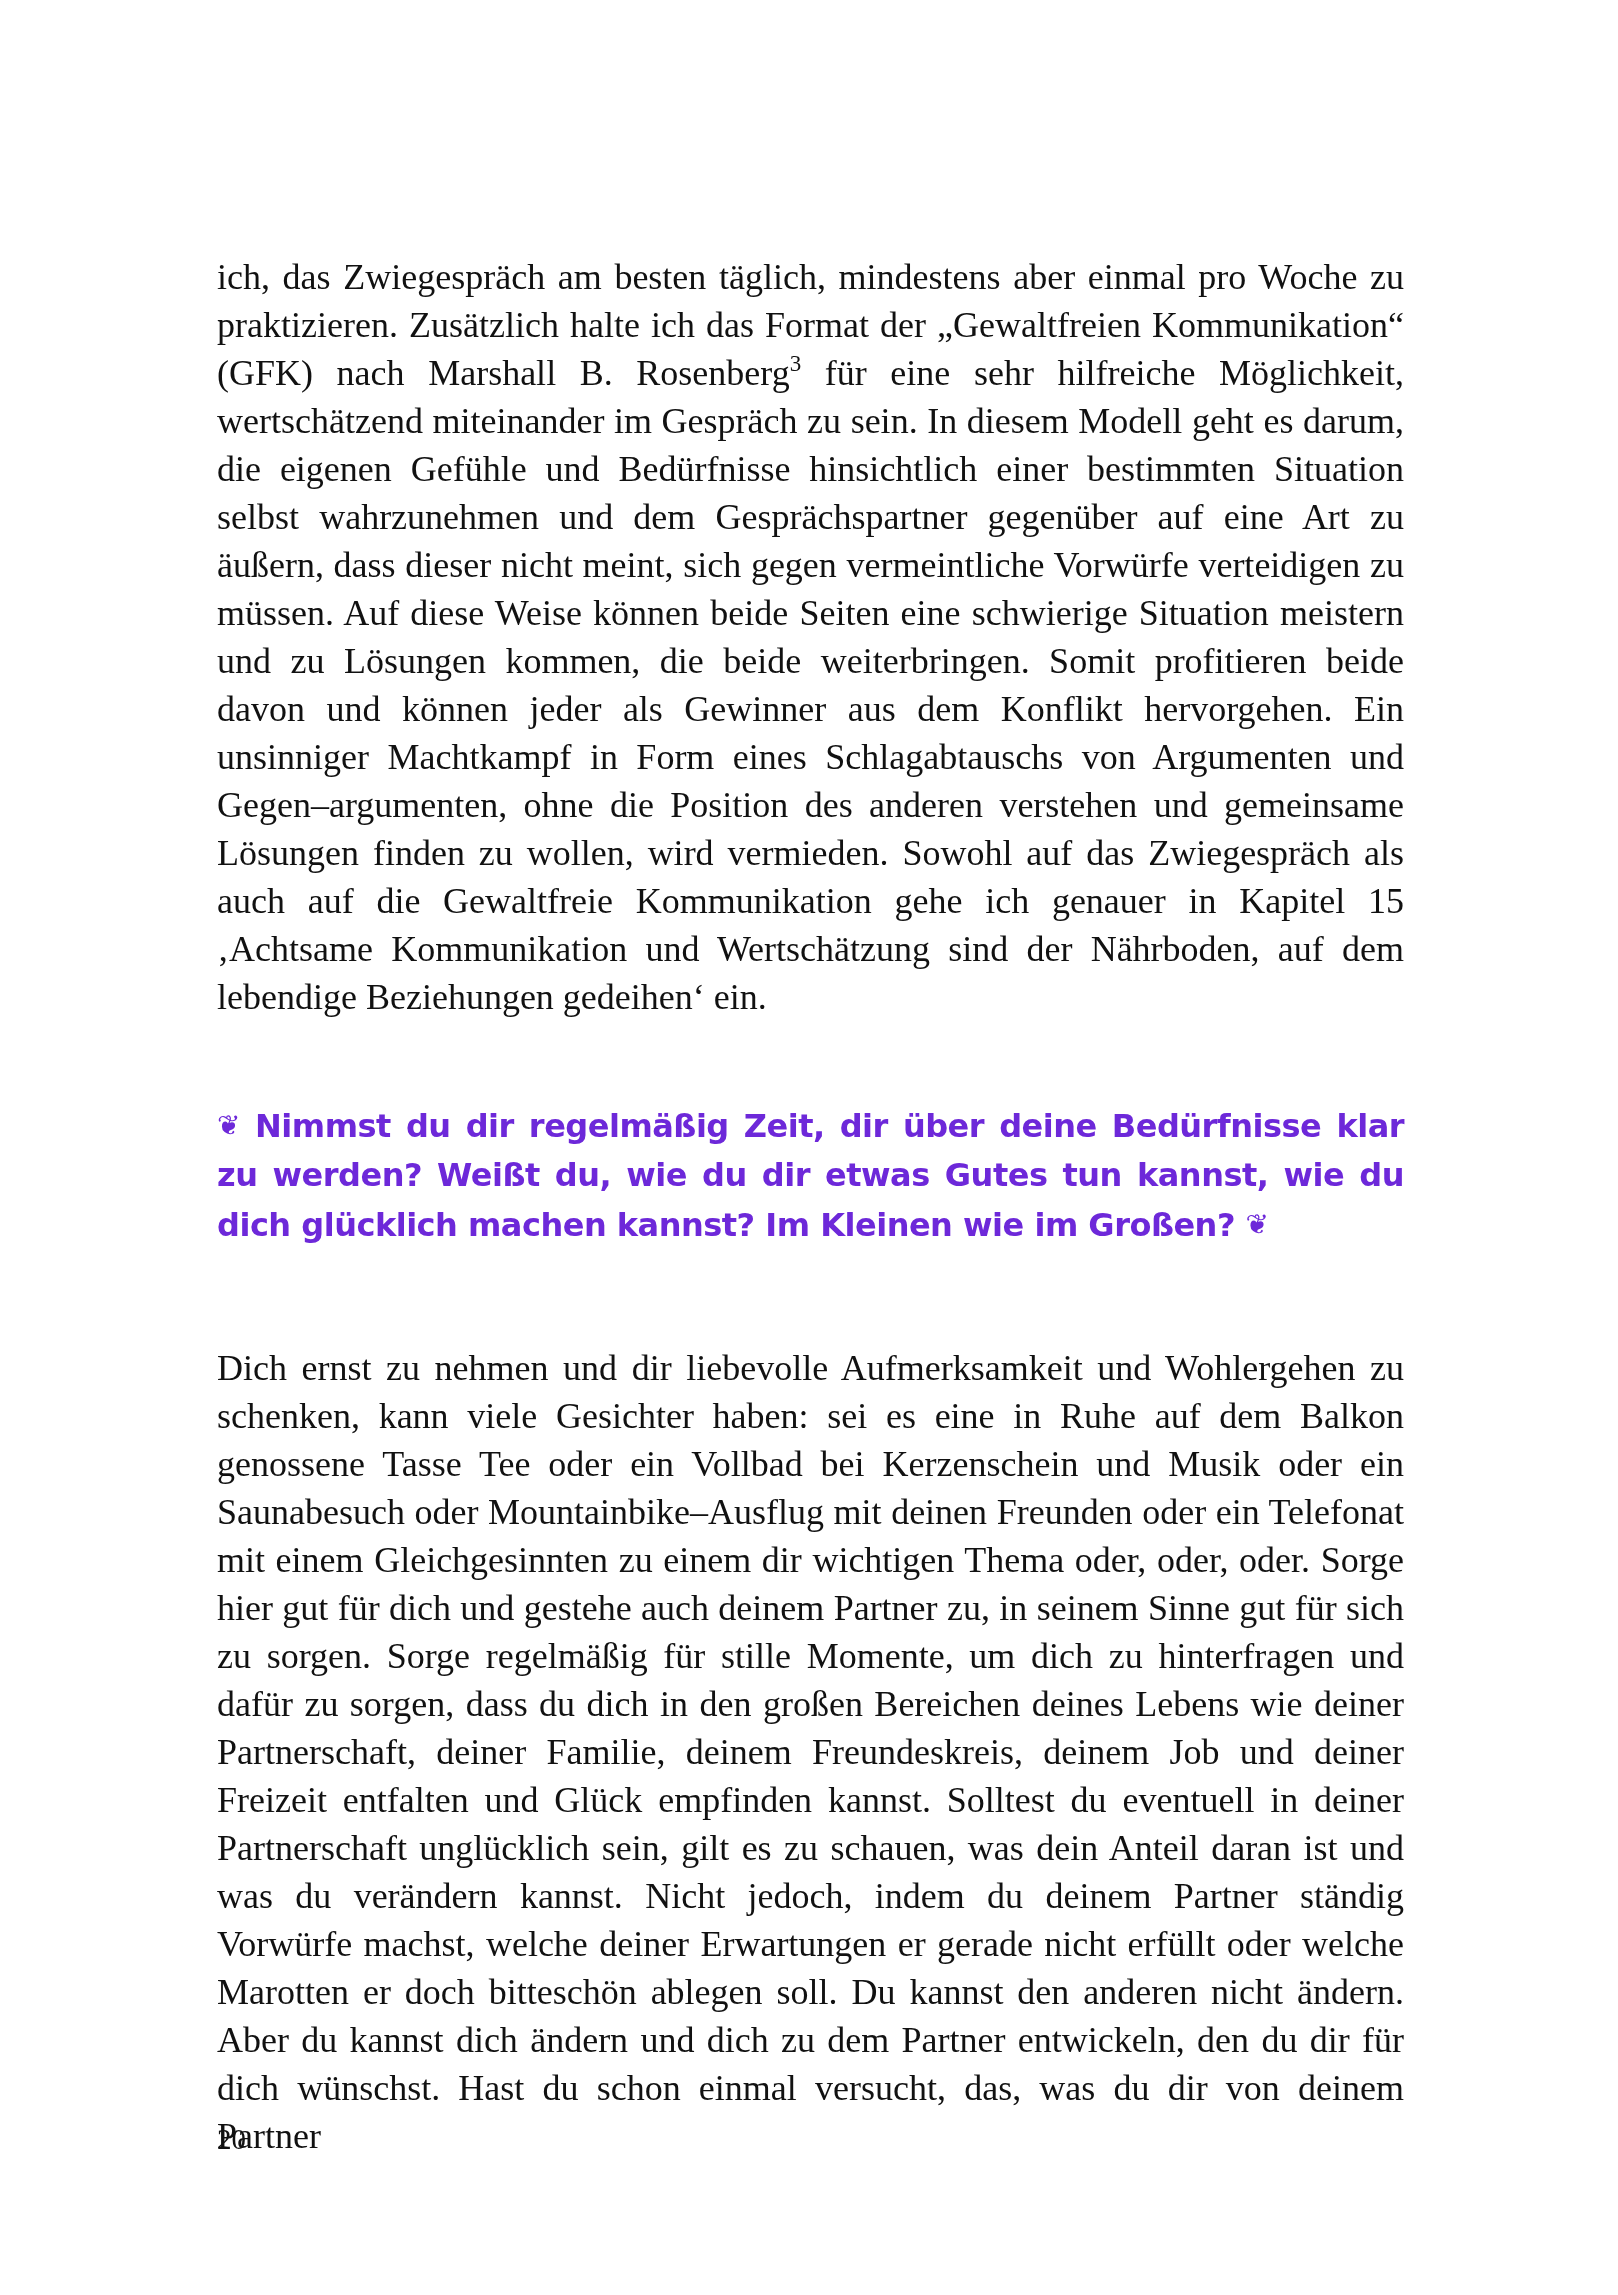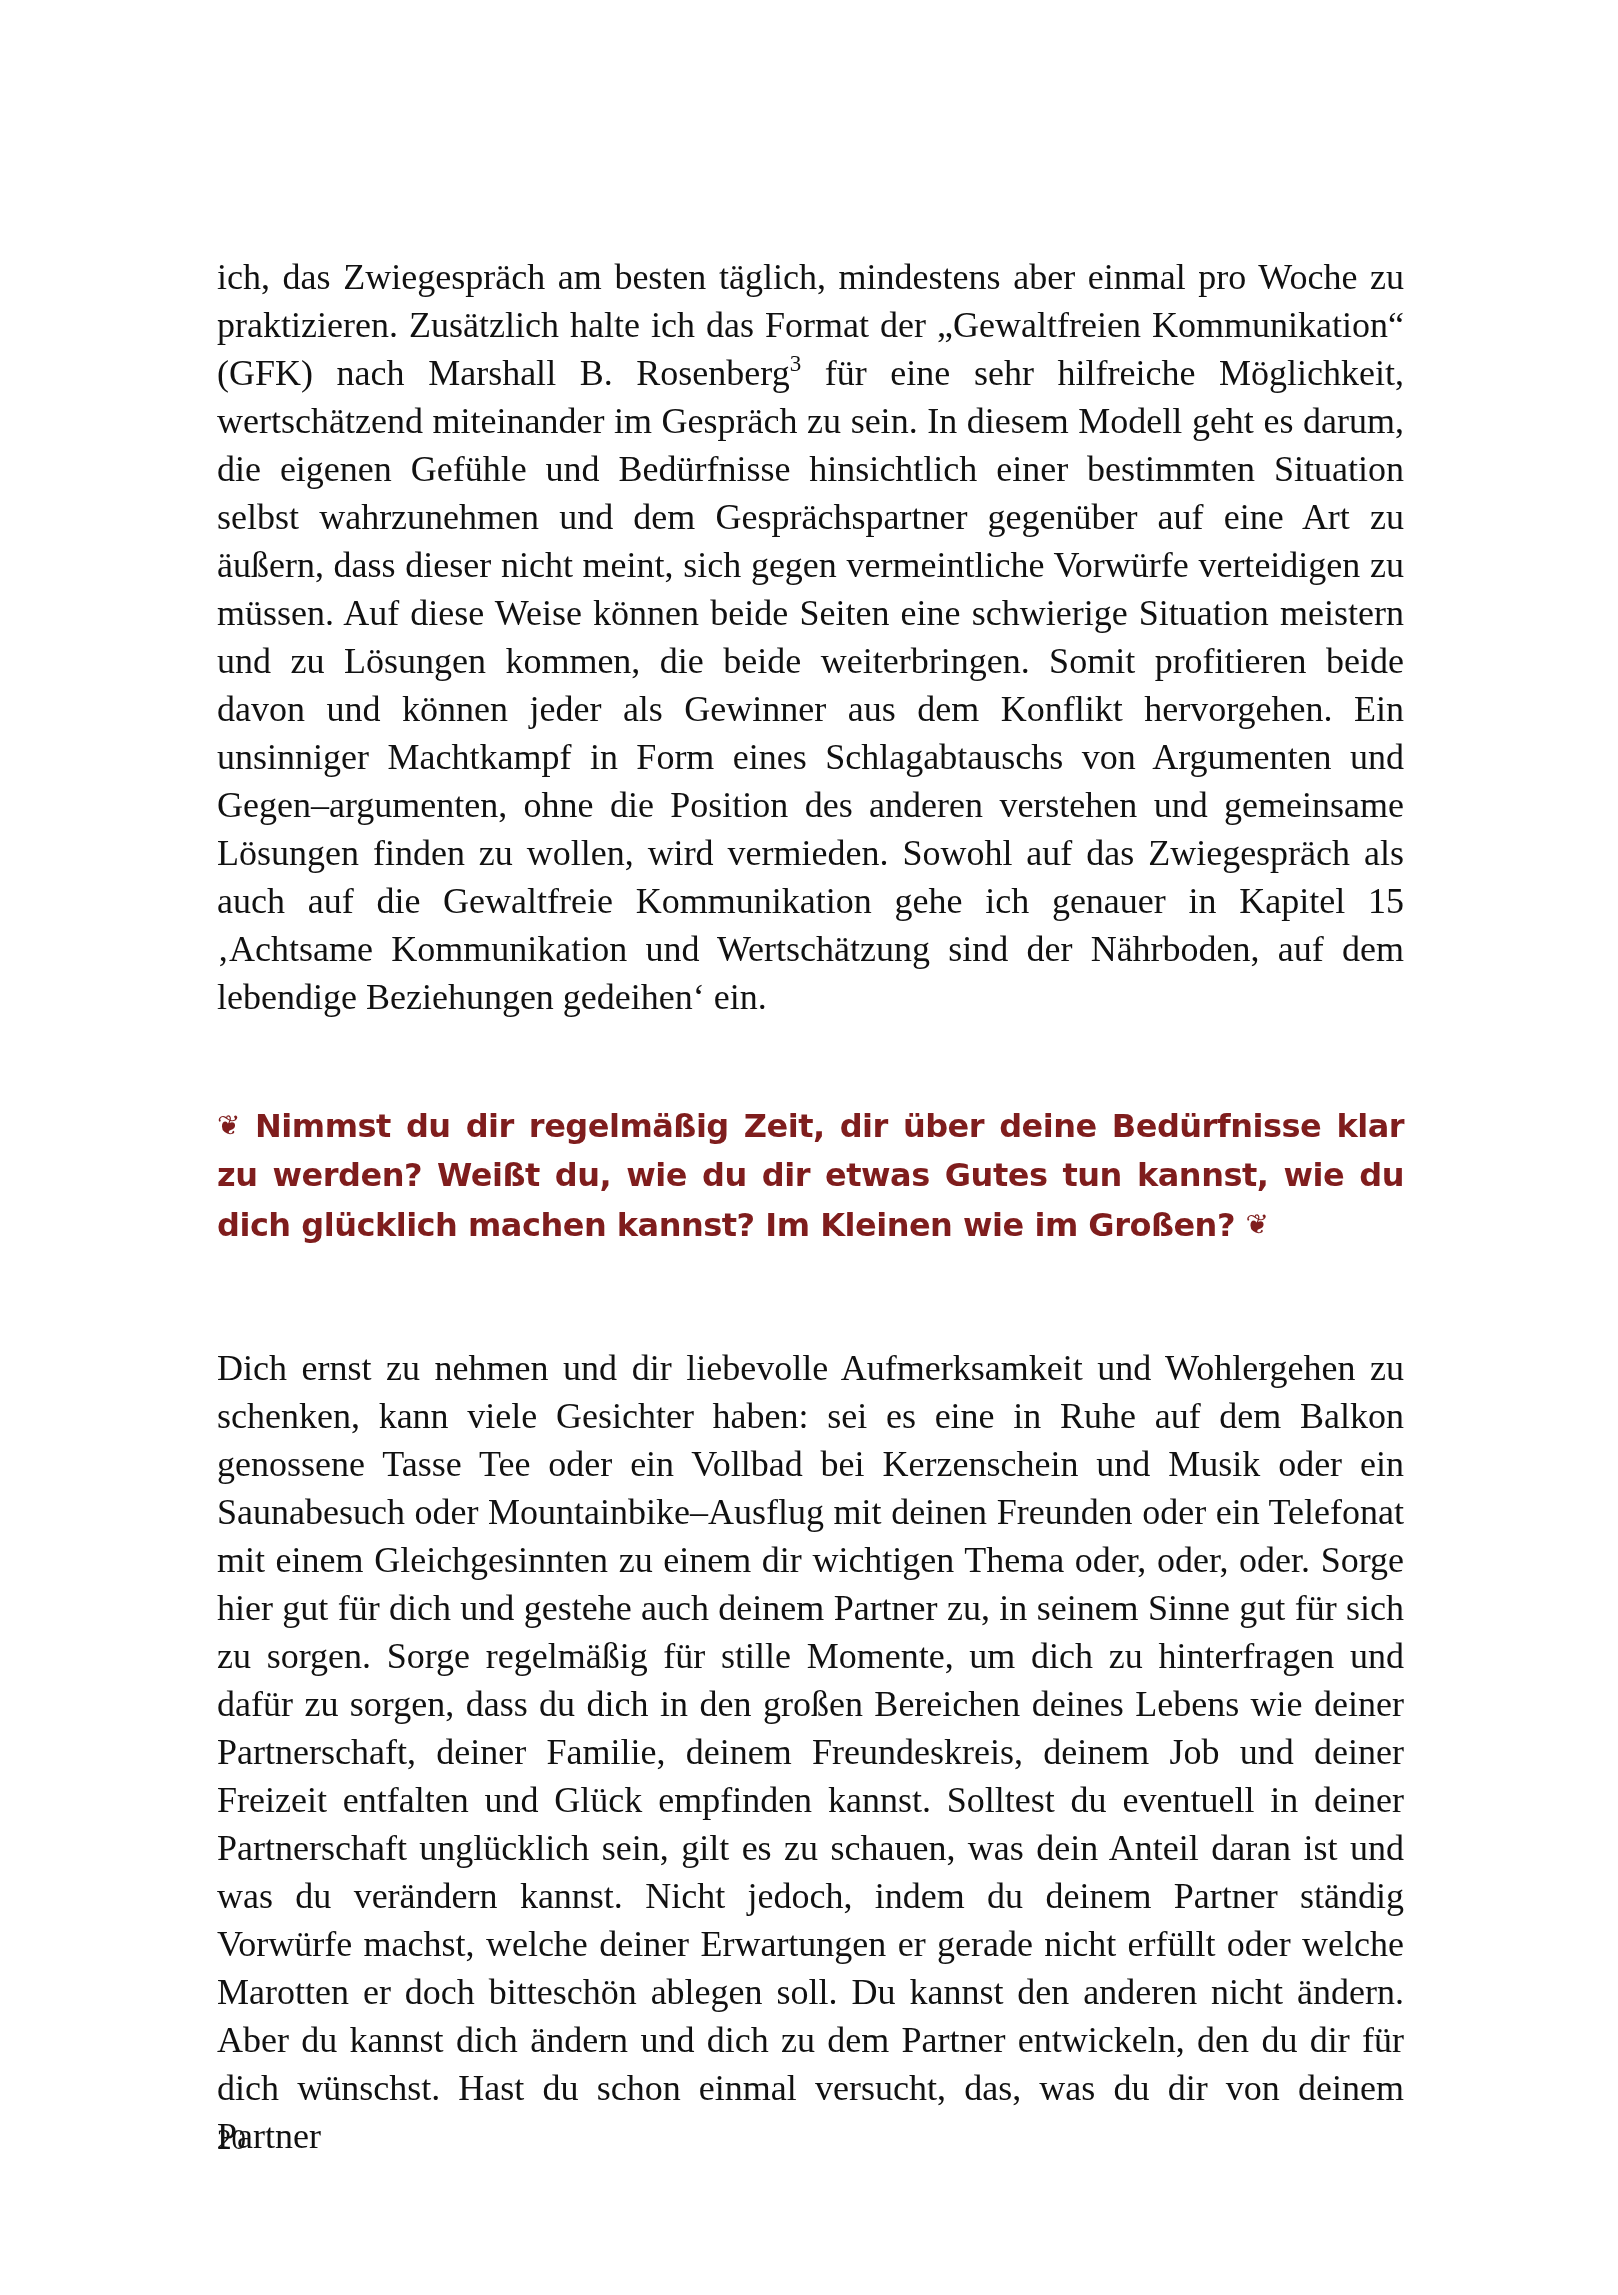--- a/index.html
+++ b/index.html
@@ -10,21 +10,21 @@
   .textblock {
     position: absolute; left: 217px; width: 1187px;
     font-family: "Liberation Serif", serif; font-size: 36px; line-height: 48px;
     color: #111111; text-align: justify; text-align-last: left;
     hyphens: none;
   }
   #para1 { top: 217px; }
   .question {
     position: absolute; left: 217px; width: 1187px; top: 1069px;
     font-family: "DejaVu Sans", sans-serif; font-weight: bold; font-size: 32px; line-height: 49px;
-    color: #7f1d1d; text-align: justify; text-align-last: left; letter-spacing: -0.5px;
+    color: #6d28d9; text-align: justify; text-align-last: left; letter-spacing: -0.5px;
   }
   #para2 { top: 1308px; }
   .ornament { display: inline-block; font-size: 28px; vertical-align: 1.9px; }
   sup { font-size: 23px; line-height: 0; vertical-align: 14px; }
   .page-number {
     position: absolute; left: 217px; top: 2123px;
     font-family: "Liberation Serif", serif; font-size: 29px; color: #111111;
   }
 </style>
 </head>

